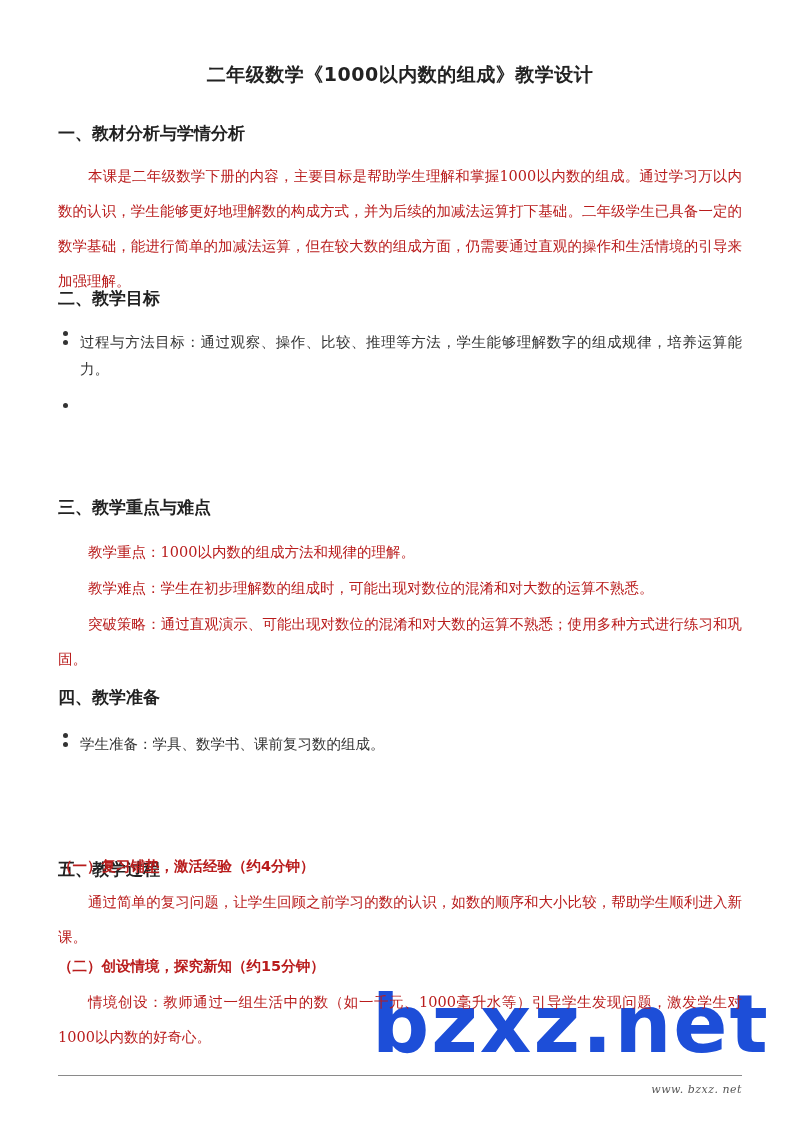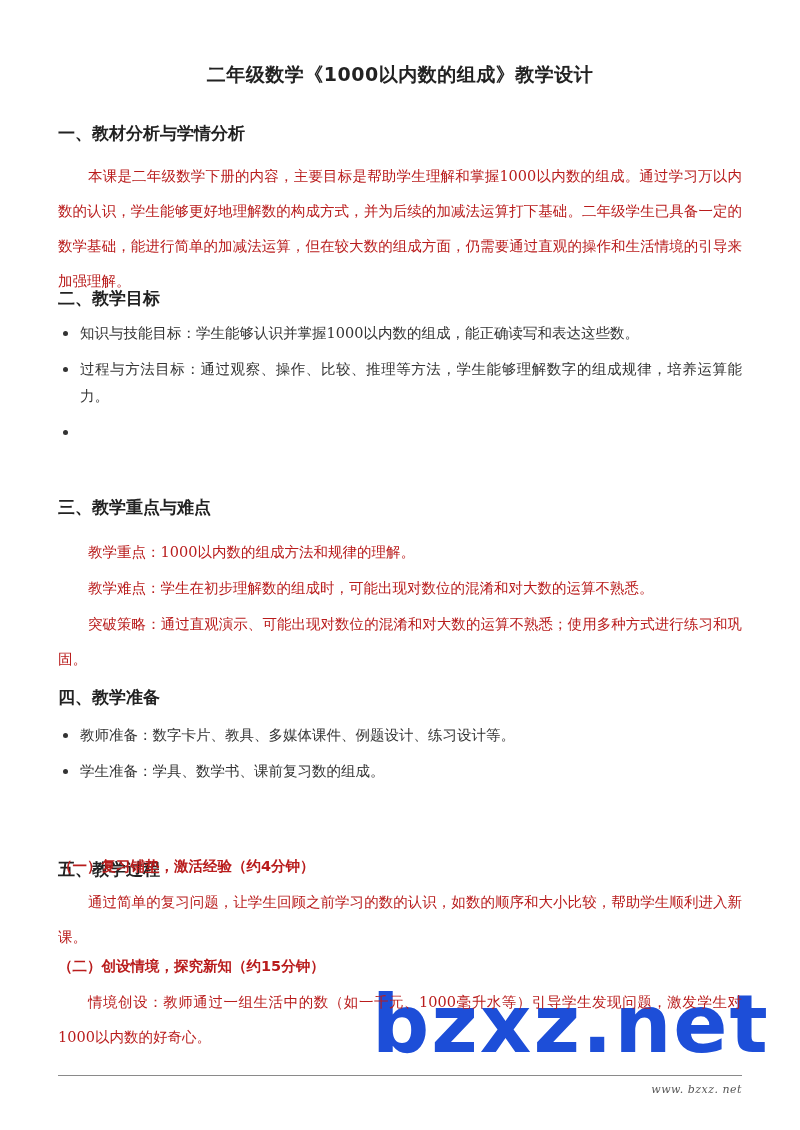--- a/index.html
+++ b/index.html
@@ -32,33 +32,33 @@
 <div class="watermark">bzxz.net</div>
 
 <div class="page">
   <div class="title">二年级数学《1000以内数的组成》教学设计</div>
 
   <div class="h2" style="top:122px;">一、教材分析与学情分析</div>
   <div class="para" style="top:159px;">本课是二年级数学下册的内容，主要目标是帮助学生理解和掌握1000以内数的组成。通过学习万以内数的认识，学生能够更好地理解数的构成方式，并为后续的加减法运算打下基础。二年级学生已具备一定的数学基础，能进行简单的加减法运算，但在较大数的组成方面，仍需要通过直观的操作和生活情境的引导来加强理解。</div>
 
   <div class="h2" style="top:287px;">二、教学目标</div>
   <ul class="bullets" style="top:320px;">
-    <li><span class="dot"></span><span>知识与技能目标：学生能够认识并掌握1000以内数的组成，能正确读写和表达这些数。</span></li>
+    <li><span class="dot"></span></li>
     <li><span class="dot"></span><span>过程与方法目标：通过观察、操作、比较、推理等方法，学生能够理解数字的组成规律，培养运算能力。</span></li>
     <li><span class="dot"></span></li>
   </ul>
 
   <div class="h2" style="top:496px;">三、教学重点与难点</div>
   <div class="para" style="top:535px;">教学重点：1000以内数的组成方法和规律的理解。</div>
   <div class="para" style="top:571px;">教学难点：学生在初步理解数的组成时，可能出现对数位的混淆和对大数的运算不熟悉。</div>
   <div class="para" style="top:607px;">突破策略：通过直观演示、可能出现对数位的混淆和对大数的运算不熟悉；使用多种方式进行练习和巩固。</div>
 
   <div class="h2" style="top:686px;">四、教学准备</div>
   <ul class="bullets" style="top:722px;">
-    <li><span class="dot"></span><span>教师准备：数字卡片、教具、多媒体课件、例题设计、练习设计等。</span></li>
+    <li><span class="dot"></span></li>
     <li><span class="dot"></span><span>学生准备：学具、数学书、课前复习数的组成。</span></li>
   </ul>
 
   <div class="h2" style="top:817px;margin-top:41px;">五、教学过程</div>
   <div class="h3" style="top:857px;">（一）复习铺垫，激活经验（约4分钟）</div>
   <div class="para" style="top:885px;">通过简单的复习问题，让学生回顾之前学习的数的认识，如数的顺序和大小比较，帮助学生顺利进入新课。</div>
   <div class="h3" style="top:957px;">（二）创设情境，探究新知（约15分钟）</div>
   <div class="para" style="top:985px;">情境创设：教师通过一组生活中的数（如一千元、1000毫升水等）引导学生发现问题，激发学生对1000以内数的好奇心。</div>
 </div>
 

